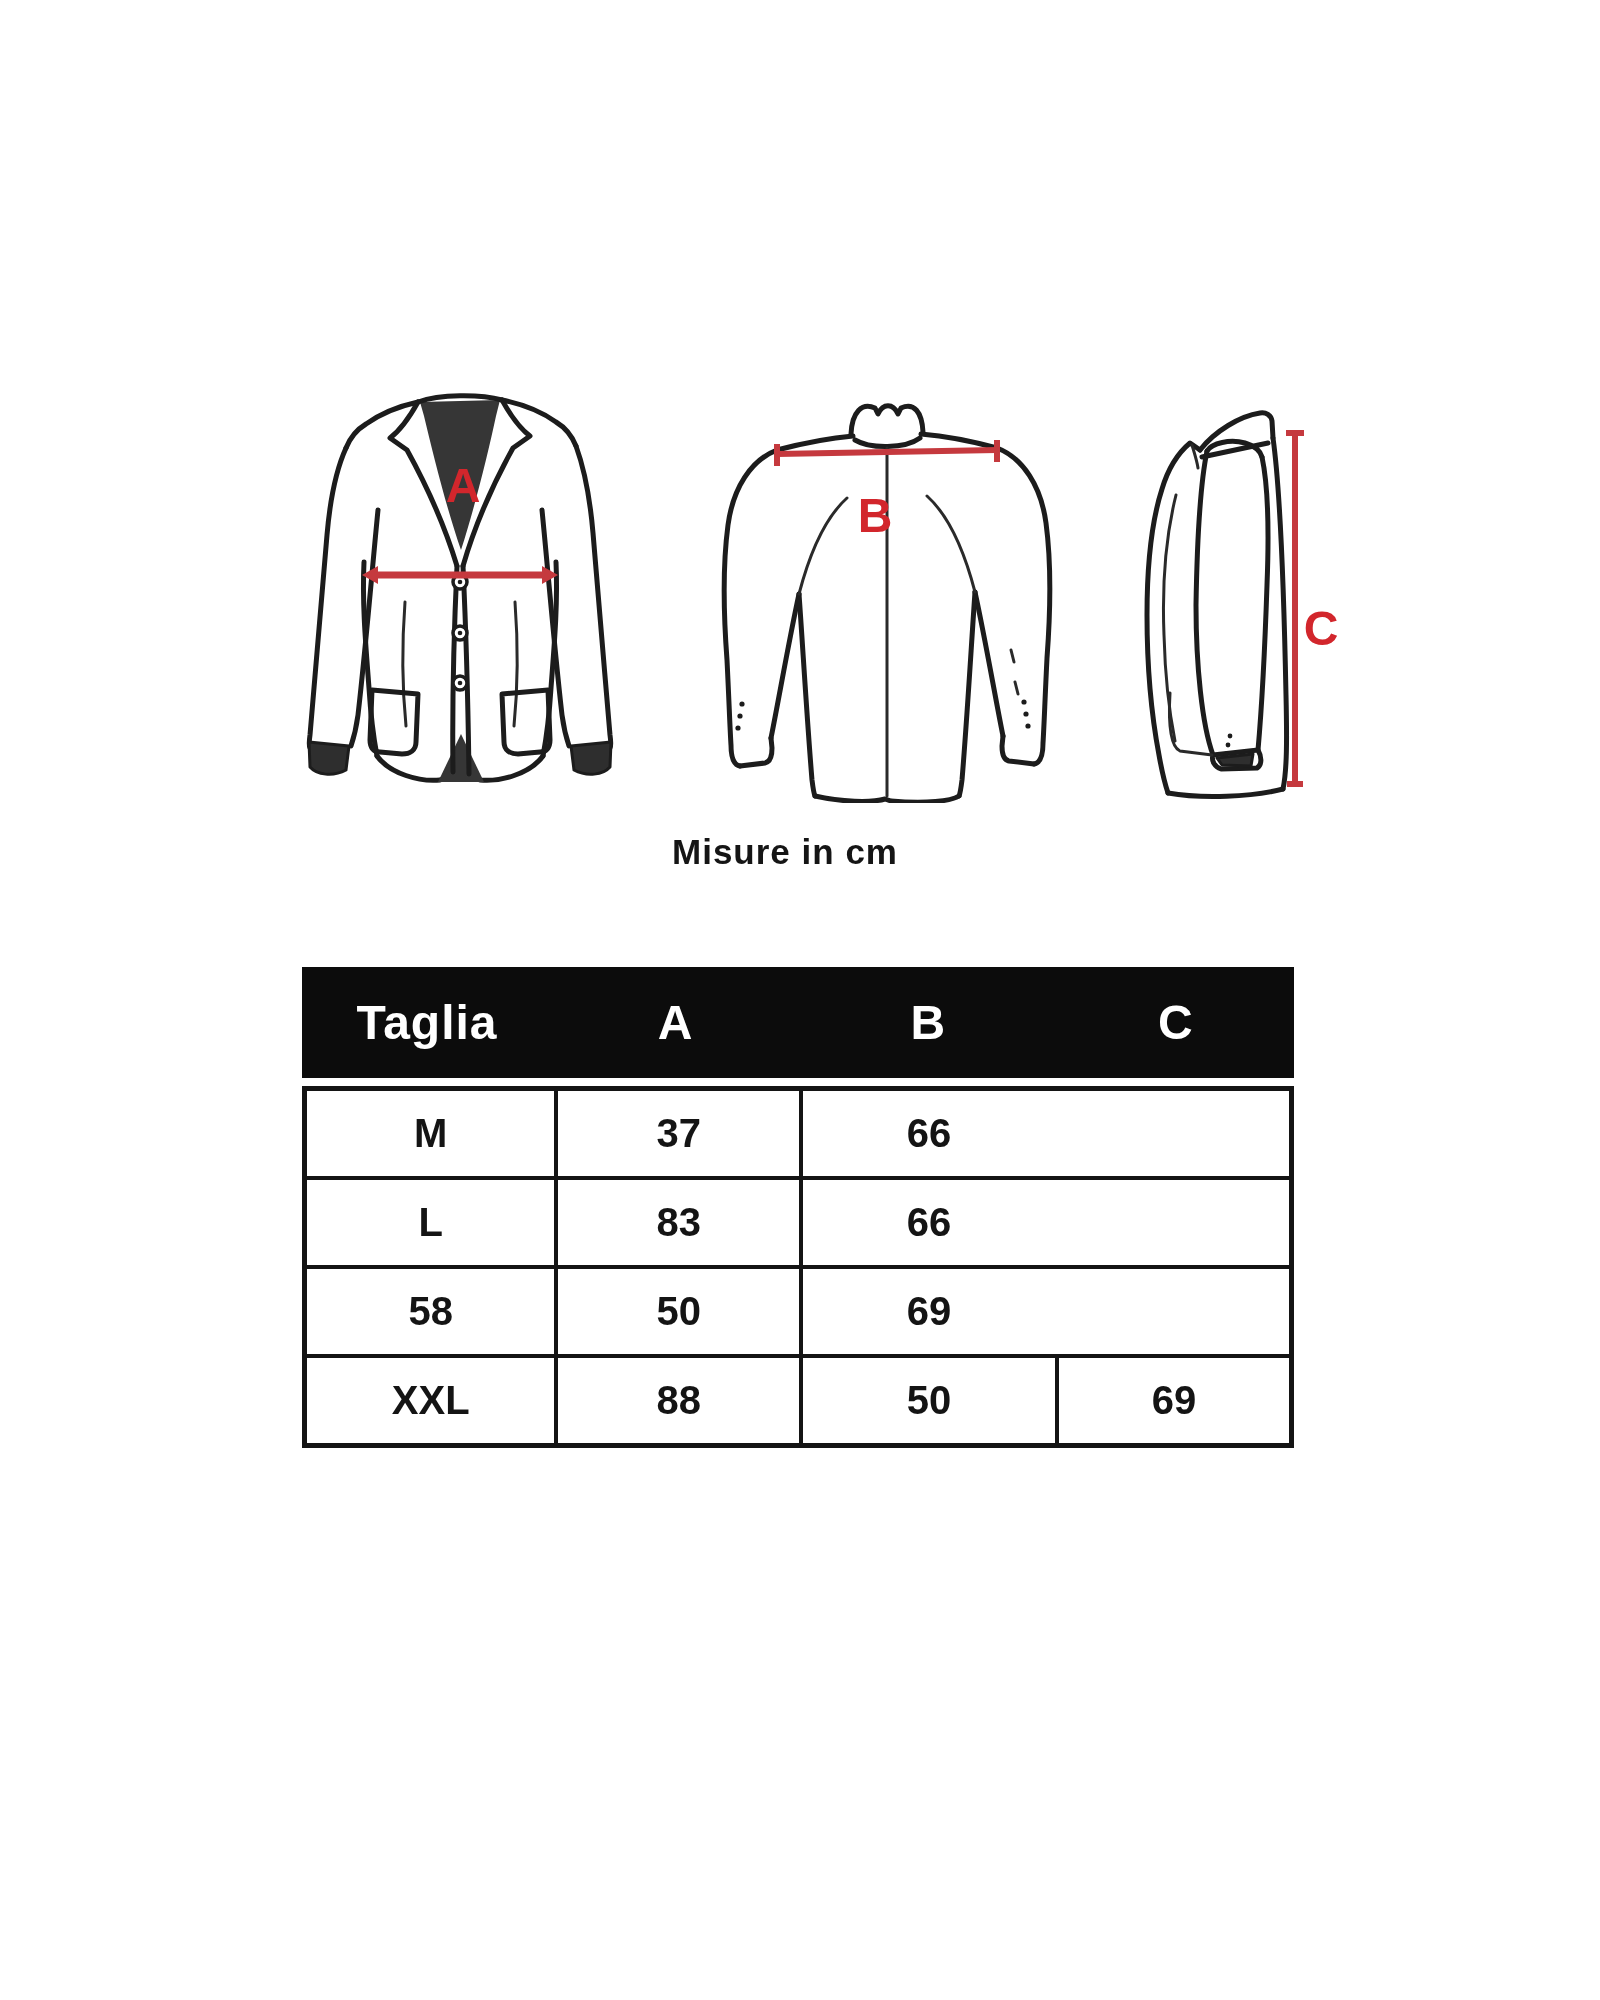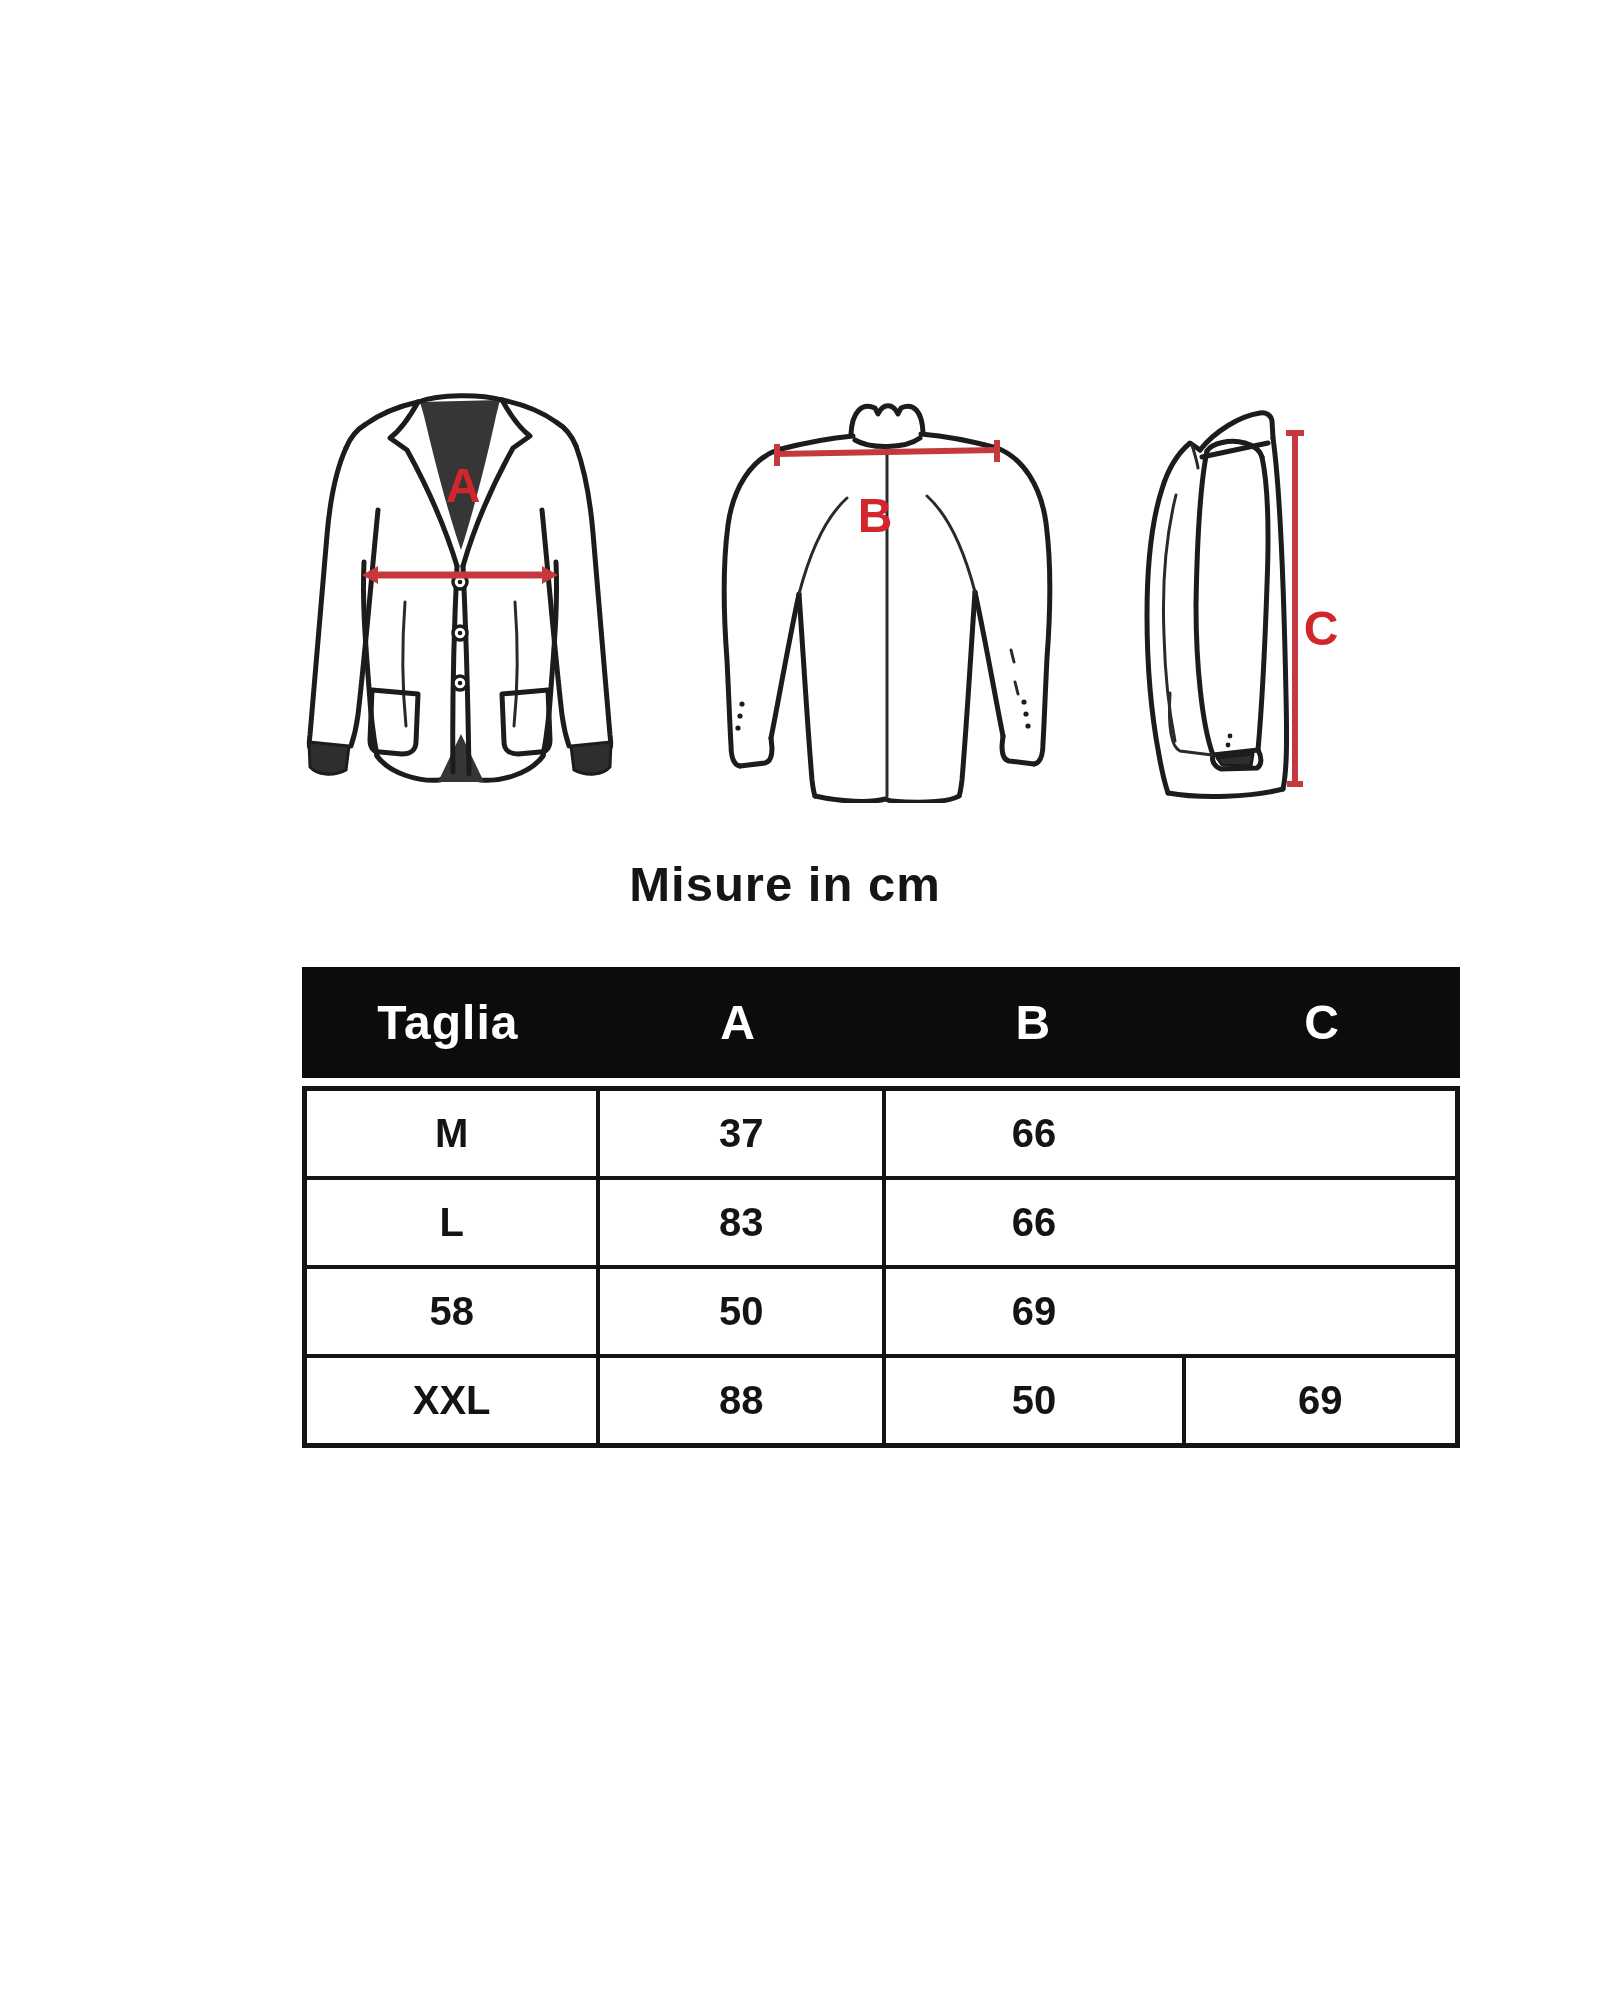--- a/index.html
+++ b/index.html
@@ -10,23 +10,23 @@
   svg .thin{fill:none;stroke:#2a2a2a;stroke-width:3;stroke-linecap:round;}
   svg .dark{fill:#363636;stroke:none;}
   svg .cuff{fill:#2e2e2e;stroke:#1c1c1c;stroke-width:3;stroke-linejoin:round;}
   svg .red{stroke:#c5393e;stroke-width:7;stroke-linecap:butt;fill:none;}
   svg .redthin{stroke:#c5393e;stroke-width:6;stroke-linecap:butt;fill:none;}
   svg .redfill{fill:#c5393e;stroke:none;}
   svg .btn{fill:#ffffff;stroke:#1c1c1c;stroke-width:3.5;}
   svg .dot{fill:#1c1c1c;stroke:none;}
   svg text.meas{font-family:"Liberation Sans",sans-serif;font-weight:bold;font-size:48px;
         fill:#d2262c;text-anchor:middle;}
-  .page-title{position:absolute;left:0;top:856px;width:1570px;text-align:center;
-        font-size:49px;font-weight:bold;color:#151515;letter-spacing:1px;}
-  .size-table{position:absolute;left:302px;top:967px;width:1158px;}
+  .page-title{position:absolute;left:0;top:832px;width:1570px;text-align:center;
+        font-size:35px;font-weight:bold;color:#151515;letter-spacing:1px;}
+  .size-table{position:absolute;left:302px;top:967px;width:992px;}
   .tbl-head{height:111px;background:#0c0c0c;display:grid;
         grid-template-columns:25.2% 24.9% 26.1% 23.8%;align-items:center;
         color:#ffffff;font-size:48px;font-weight:bold;text-align:center;letter-spacing:1px;}
   .tbl-body{margin-top:8px;border:5px solid #141414;}
   .tbl-row{display:grid;grid-template-columns:25.2% 24.9% 26.1% 23.8%;height:85px;
         border-top:4px solid #141414;}
   .tbl-row:first-child{border-top:none;}
   .tbl-cell{display:flex;align-items:center;justify-content:center;
         font-size:40px;font-weight:bold;color:#141414;border-left:4px solid #141414;}
   .tbl-cell:first-child{border-left:none;}

